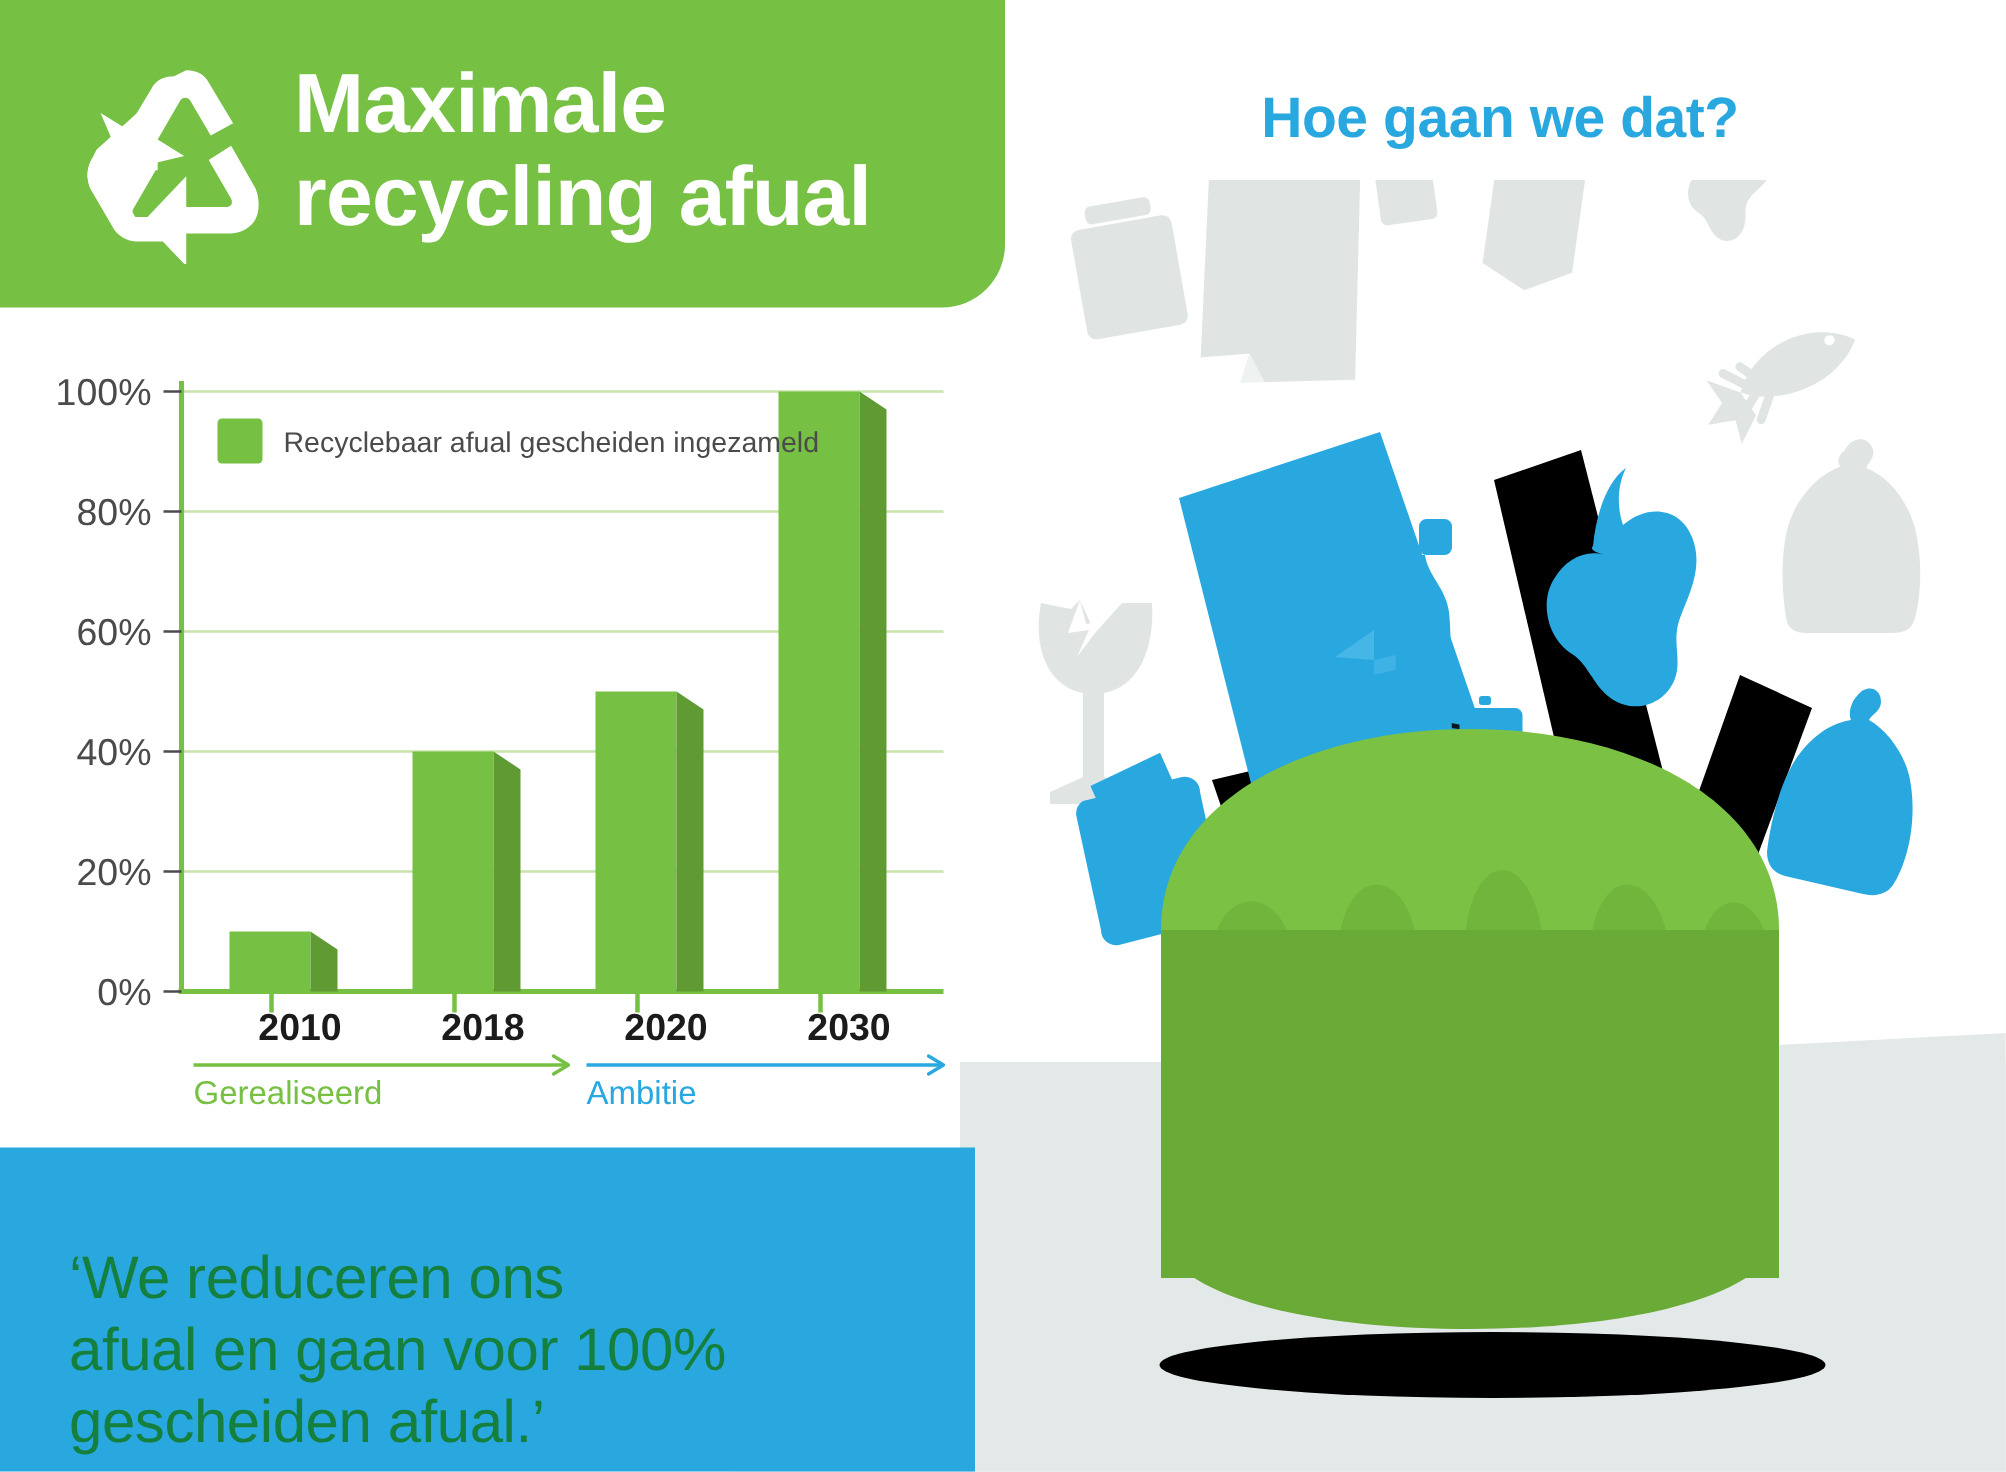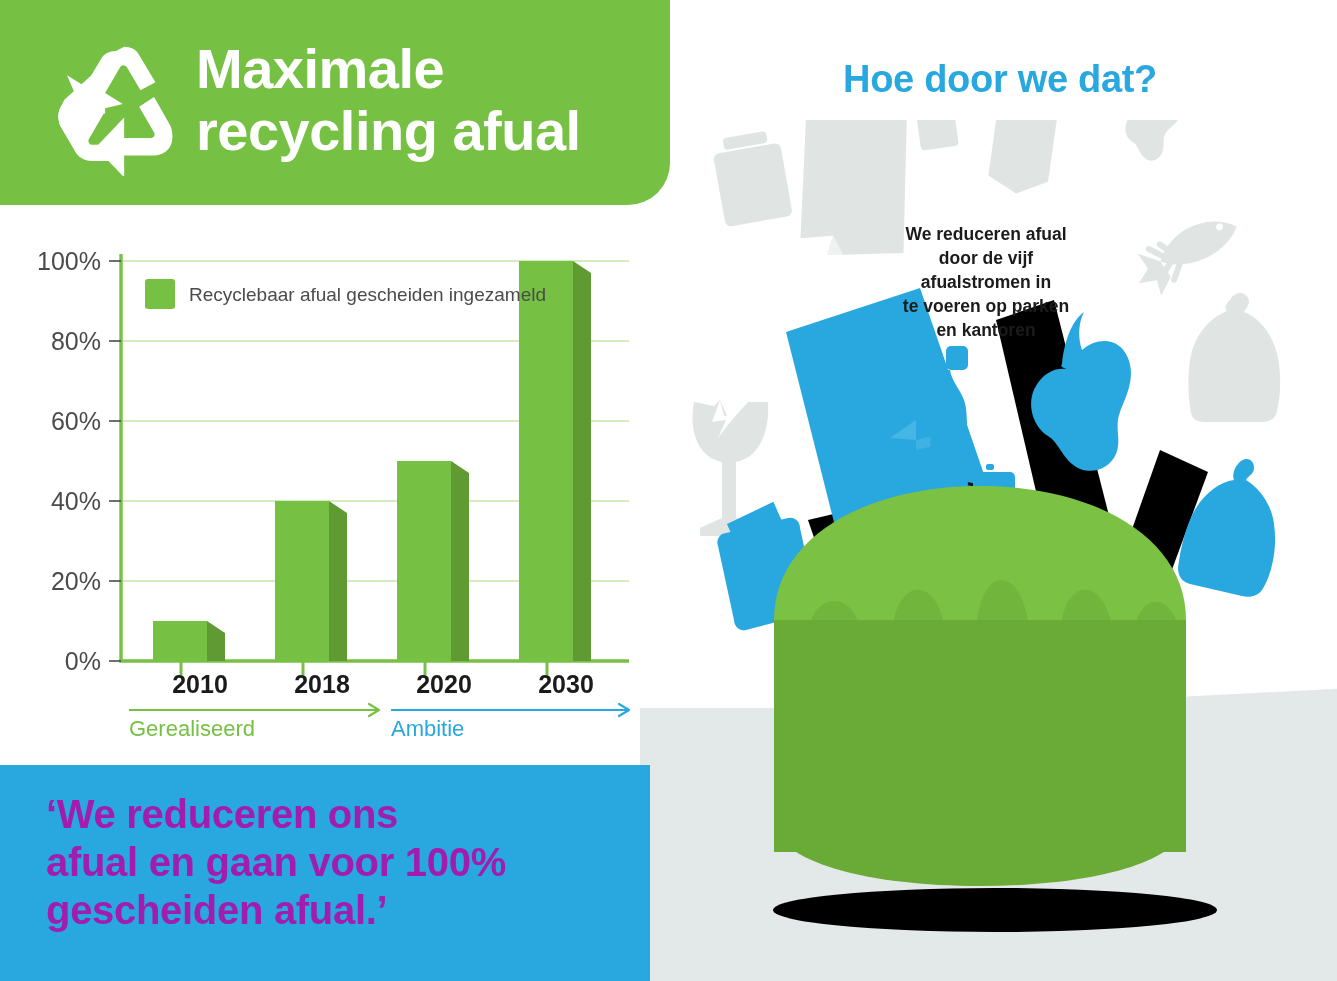--- a/index.html
+++ b/index.html
@@ -76,25 +76,25 @@
   
   .bin-wrap { position: absolute; left: 690px; top: 120px; width: 650px; height: 860px; }
 
   
   .quote-panel {
     position: absolute; left: -10px; top: 765px;
     width: 660px; height: 226px;
     background: #29a8e0;
   }
   .quote-text {
-    position: absolute; left: 46px; top: 790px;
+    position: absolute; left: 46px; top: 828px;
     width: 580px;
-    color: #a21caf;
+    color: #15803d;
     font-size: 40px; line-height: 48px;
-    font-weight: 700;
+    font-weight: 400;
     letter-spacing: -0.3px;
     white-space: pre-line;
     z-index: 30;
   }
 </style>
 </head>
 <body>
 
 <div id="root">
 
@@ -239,27 +239,22 @@
                c5 0 10 -3 12 -7 c2 -4 2 -10 0 -15 z"></path>
       <path d="M12 44 l-2 4 c-3 5 -3 10 -1 15 l12 20 l10 -6 l-11 -19 c-1 -2 0 -4 2 -4 h20 v-12 h-19
                l10 -17 z"></path>
       <path d="M10 48 c-3 5 -3 10 -1 15 l11 19 c2 4 7 7 12 7 h22 v-12 h-22 c-2 0 -3 -2 -2 -4
                l11 -19 l-11 -6 z"></path>
     </g>
   </svg>
   <div class="header-title">Maximale
 recycling afual</div>
 
-  <div class="right-title">Hoe door we dat?</div>
-
-  <div class="callout">We reduceren afual
-door de vijf
-afualstromen in
-te voeren op parken
-en kantoren</div>
+  <div class="right-title">Hoe gaan we dat?</div>
+
 
   <div class="chart">
     <svg width="680" height="510" viewBox="0 0 680 510">
 
       <g stroke="#c9e3ab" stroke-width="1.6">
         <line x1="120" y1="33" x2="628" y2="33"></line>
         <line x1="120" y1="113" x2="628" y2="113"></line>
         <line x1="120" y1="193" x2="628" y2="193"></line>
         <line x1="120" y1="273" x2="628" y2="273"></line>
         <line x1="120" y1="353" x2="628" y2="353"></line>

